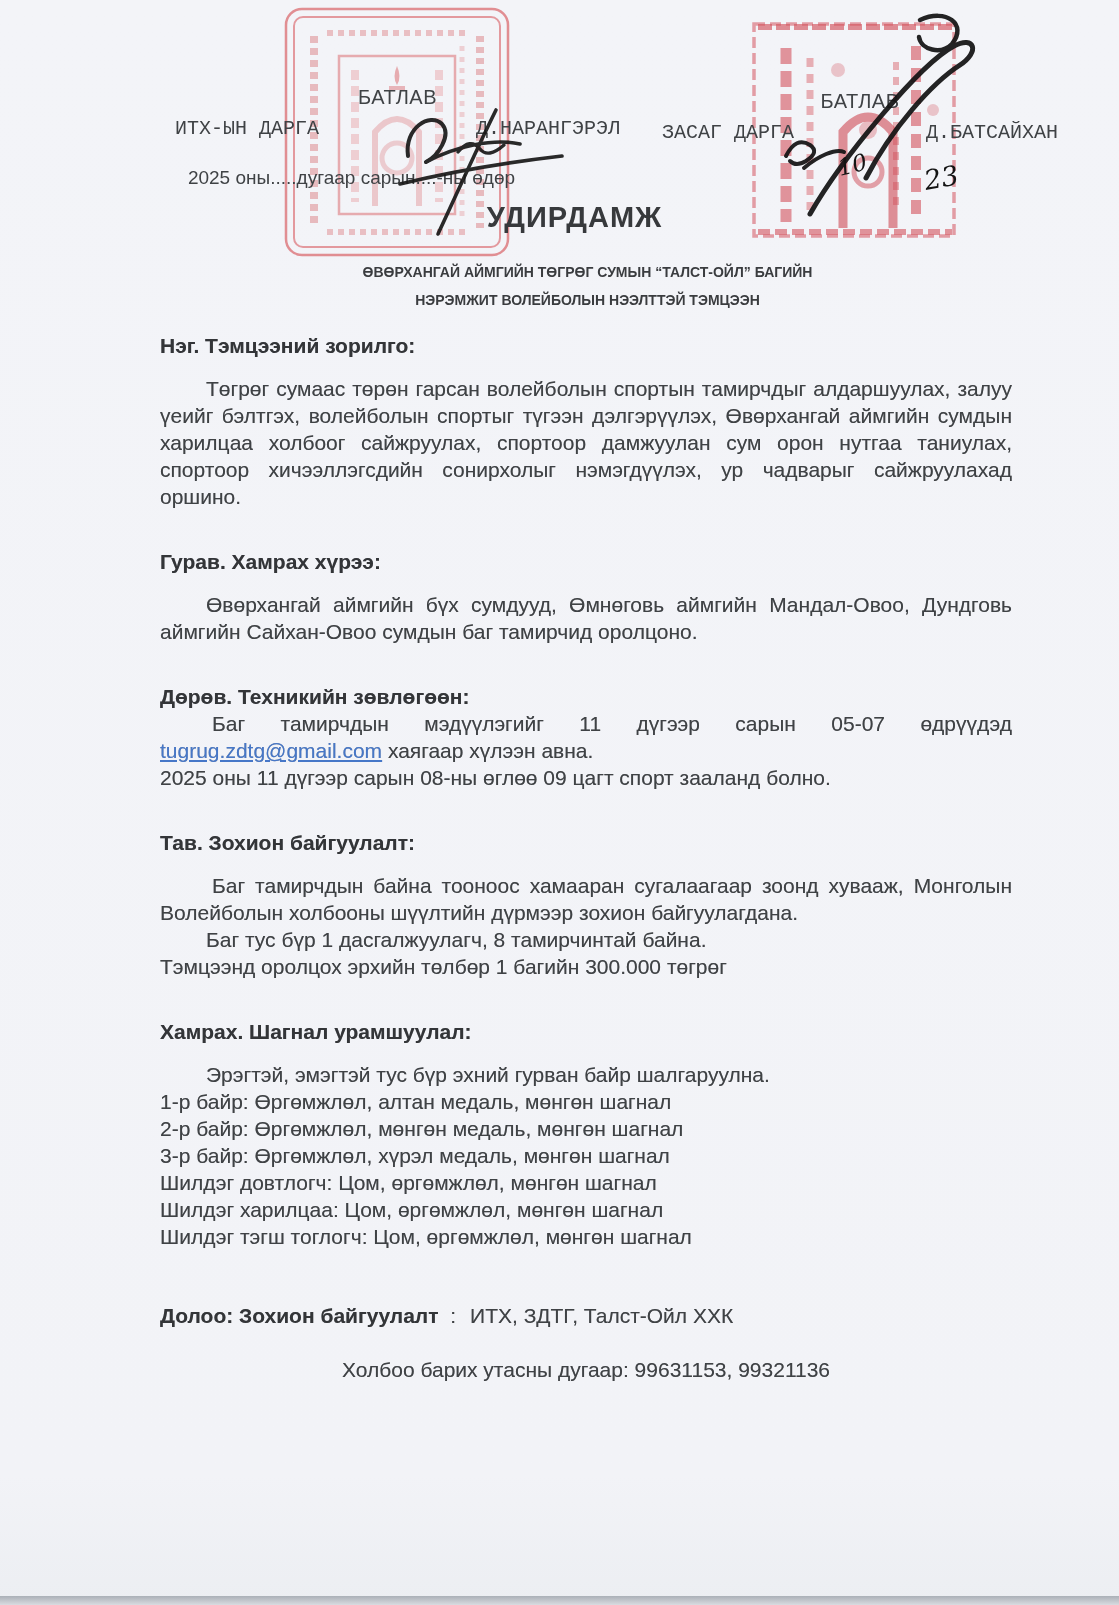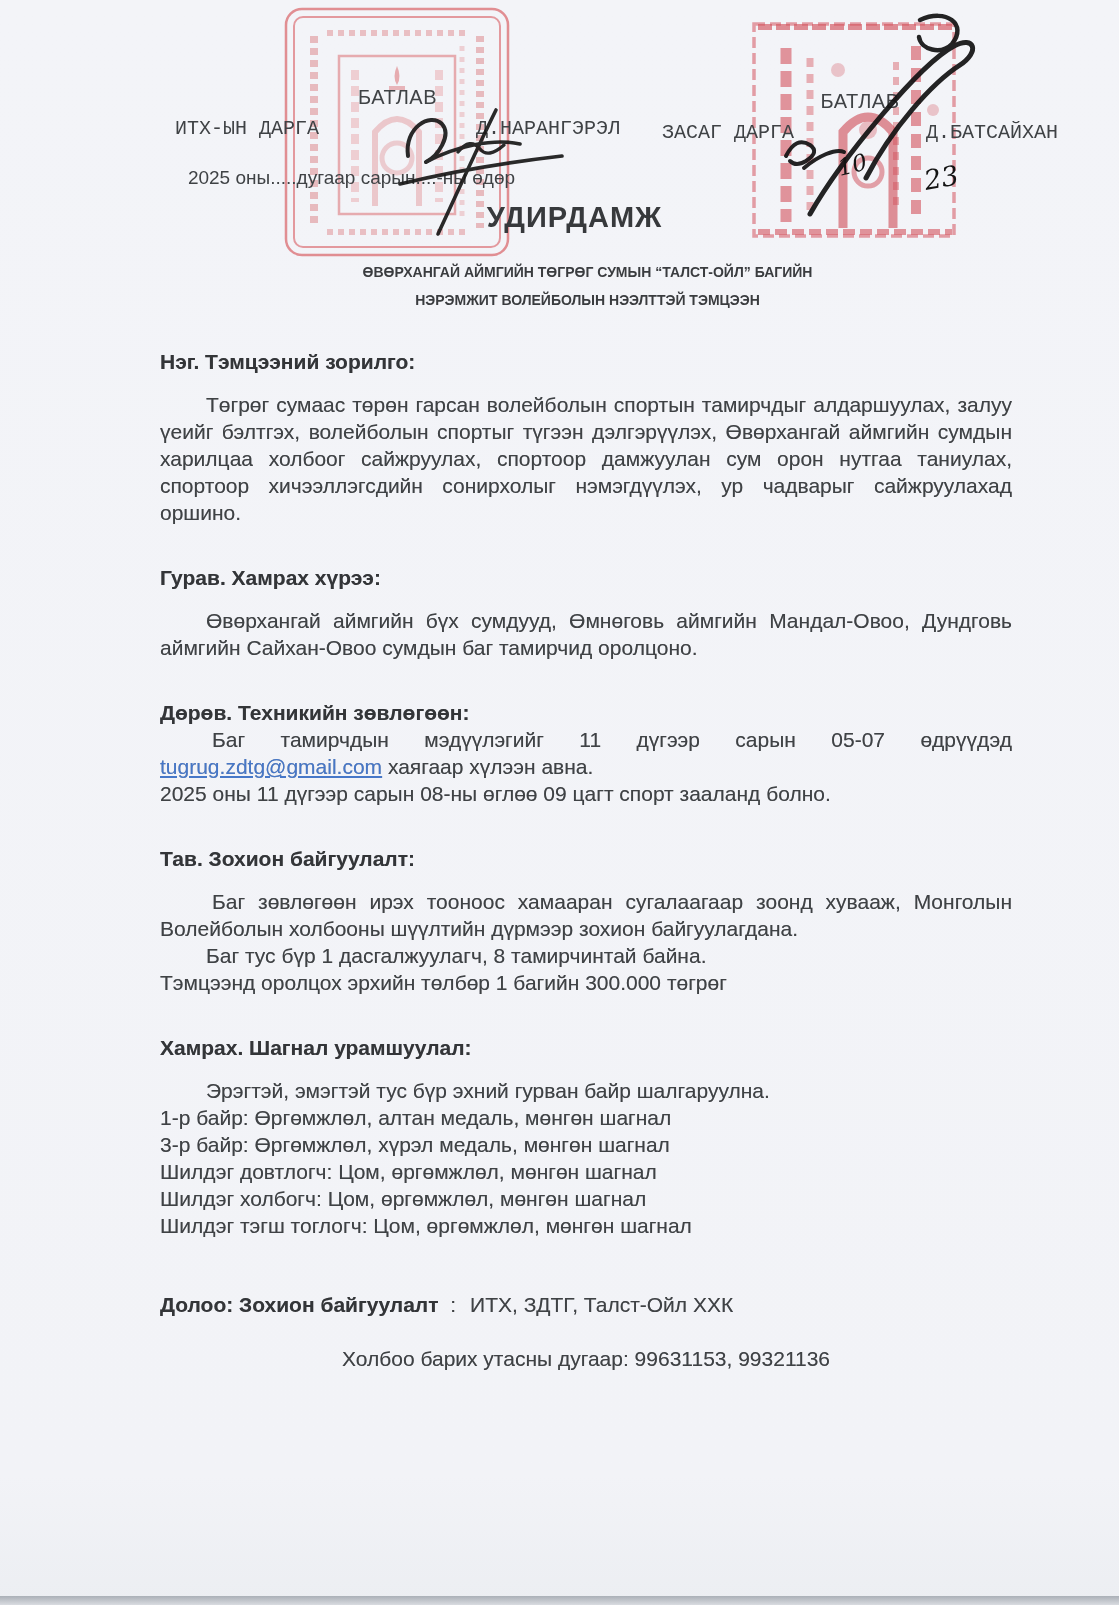--- a/index.html
+++ b/index.html
@@ -36,21 +36,21 @@
     position:absolute;left:0;top:201px;width:1119px;text-align:center;
     font-weight:bold;font-size:29px;letter-spacing:1px;color:#37393c;
     transform:translateX(15px);z-index:2;
   }
   .doc-subtitle{
     position:absolute;left:0;top:258px;width:1111px;text-align:center;
     font-weight:bold;font-size:14px;line-height:28px;color:#3a3c3f;z-index:2;margin-left:32px;
   }
   
   .body-col{
-    position:absolute;left:160px;top:348px;width:852px;
+    position:absolute;left:160px;top:332px;width:852px;
     font-size:21px;line-height:27px;z-index:2;
     text-shadow:0 0 .5px rgba(64,66,70,.45);
   }
   .sec-heading{font-weight:bold;color:#333538;margin:38px 0 16px;}
   .sec:first-child .sec-heading{margin-top:0;}
   .sec-heading.tight{margin-bottom:0;}
   .p-just{margin:0;text-align:justify;text-indent:46px;}
   .p-line{margin:0;}
   .p-indent{margin:0;text-indent:46px;}
   .line-spread{text-indent:52px;text-align:justify;text-align-last:justify;}
@@ -156,32 +156,33 @@
 
     <div class="sec">
       <div class="sec-heading tight">Дөрөв. Техникийн зөвлөгөөн:</div>
       <div class="p-line line-spread">Баг тамирчдын мэдүүлэгийг 11 дүгээр сарын 05-07 өдрүүдэд</div>
       <div class="p-line"><a class="email-link">tugrug.zdtg@gmail.com</a><span> хаягаар хүлээн авна.</span></div>
       <div class="p-line">2025 оны 11 дүгээр сарын 08-ны өглөө 09 цагт спорт зааланд болно.</div>
     </div>
 
     <div class="sec">
       <div class="sec-heading">Тав. Зохион байгуулалт:</div>
-      <p class="p1-spread">Баг зөвлөгөөн ирэх тооноос хамааран сугалаагаар зоонд хувааж, Монголын Волейболын холбооны шүүлтийн дүрмээр зохион байгуулагдана.</p>
+      <p class="p1-spread">Баг тамирчдын байна тооноос хамааран сугалаагаар зоонд хувааж, Монголын Волейболын холбооны шүүлтийн дүрмээр зохион байгуулагдана.</p>
       <p class="p-indent">Баг тус бүр 1 дасгалжуулагч, 8 тамирчинтай байна.</p>
       <p class="p-line">Тэмцээнд оролцох эрхийн төлбөр 1 багийн 300.000 төгрөг</p>
     </div>
 
     <div class="sec">
       <div class="sec-heading">Хамрах. Шагнал урамшуулал:</div>
       <p class="p-indent">Эрэгтэй, эмэгтэй тус бүр эхний гурван байр шалгаруулна.</p>
       <div class="p-line">1-р байр: Өргөмжлөл, алтан медаль, мөнгөн шагнал</div>
+      <div class="p-line">2-р байр: Өргөмжлөл, мөнгөн медаль, мөнгөн шагнал</div>
       <div class="p-line">3-р байр: Өргөмжлөл, хүрэл медаль, мөнгөн шагнал</div>
       <div class="p-line">Шилдэг довтлогч: Цом, өргөмжлөл, мөнгөн шагнал</div>
-      <div class="p-line">Шилдэг холбогч: Цом, өргөмжлөл, мөнгөн шагнал</div>
+      <div class="p-line">Шилдэг харилцаа: Цом, өргөмжлөл, мөнгөн шагнал</div>
       <div class="p-line">Шилдэг тэгш тоглогч: Цом, өргөмжлөл, мөнгөн шагнал</div>
     </div>
 
     <div class="sec7">
       <span class="bold">Долоо: Зохион байгуулалт</span>
       <span style="margin:0 8px 0 6px;">:</span>
       <span>ИТХ, ЗДТГ, Талст-Ойл ХХК</span>
     </div>
 
     <div class="footer-contact">Холбоо барих утасны дугаар: 99631153, 99321136</div>

